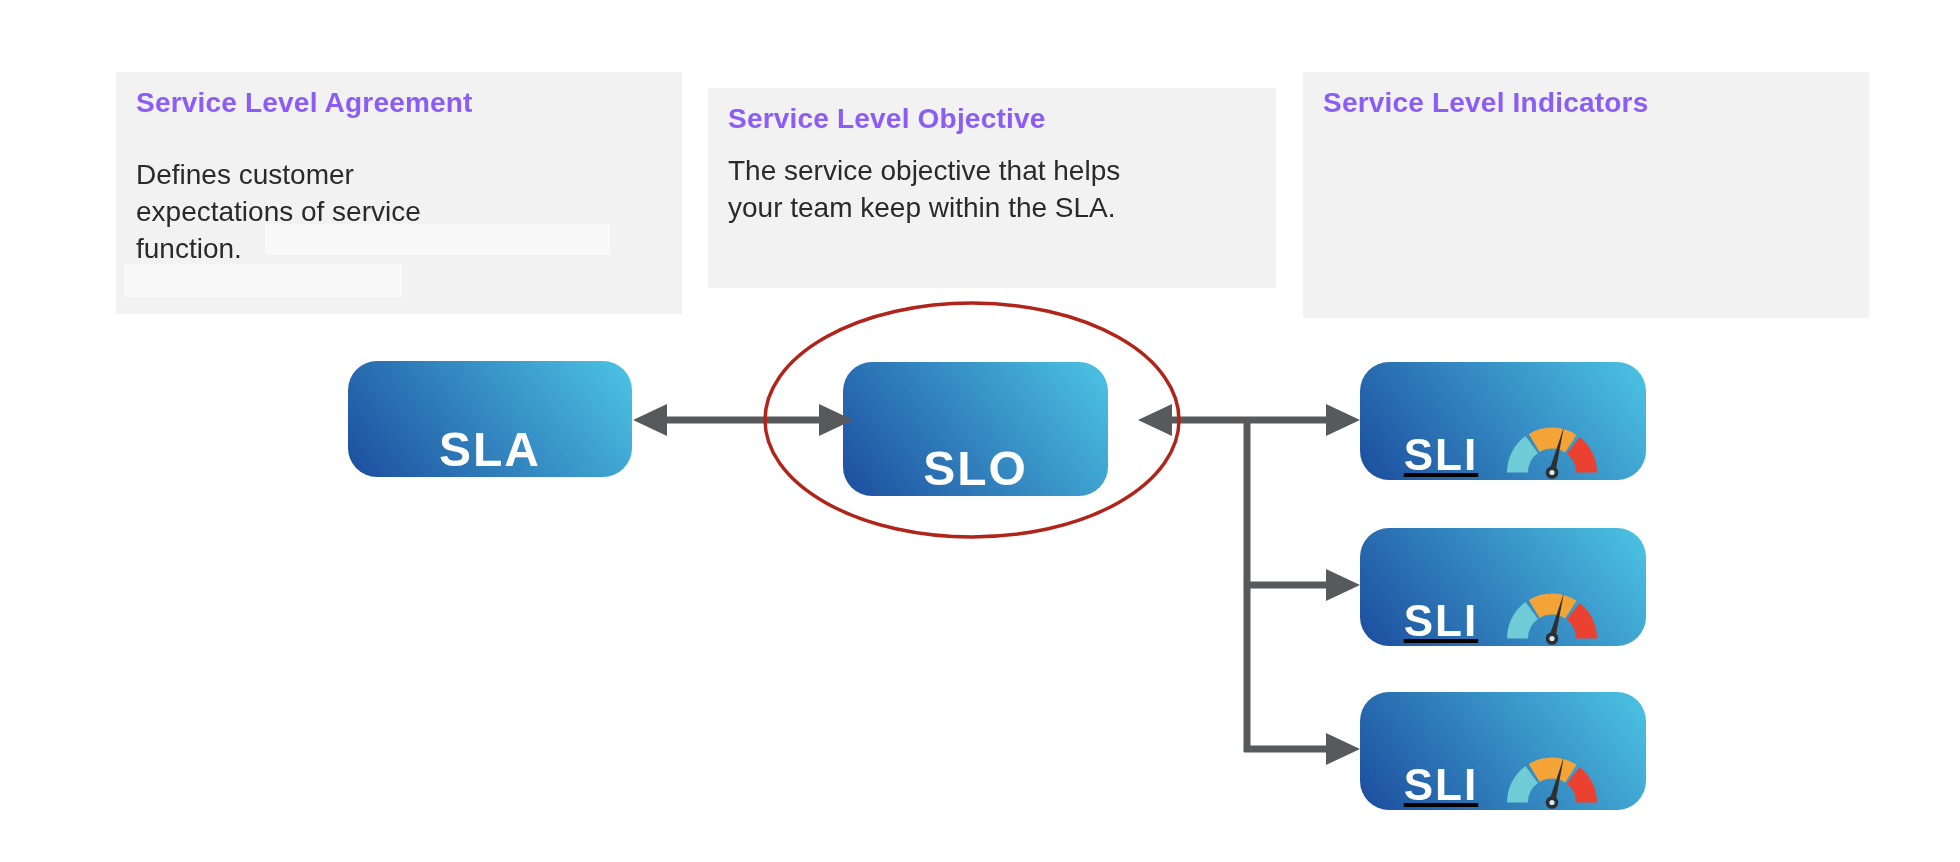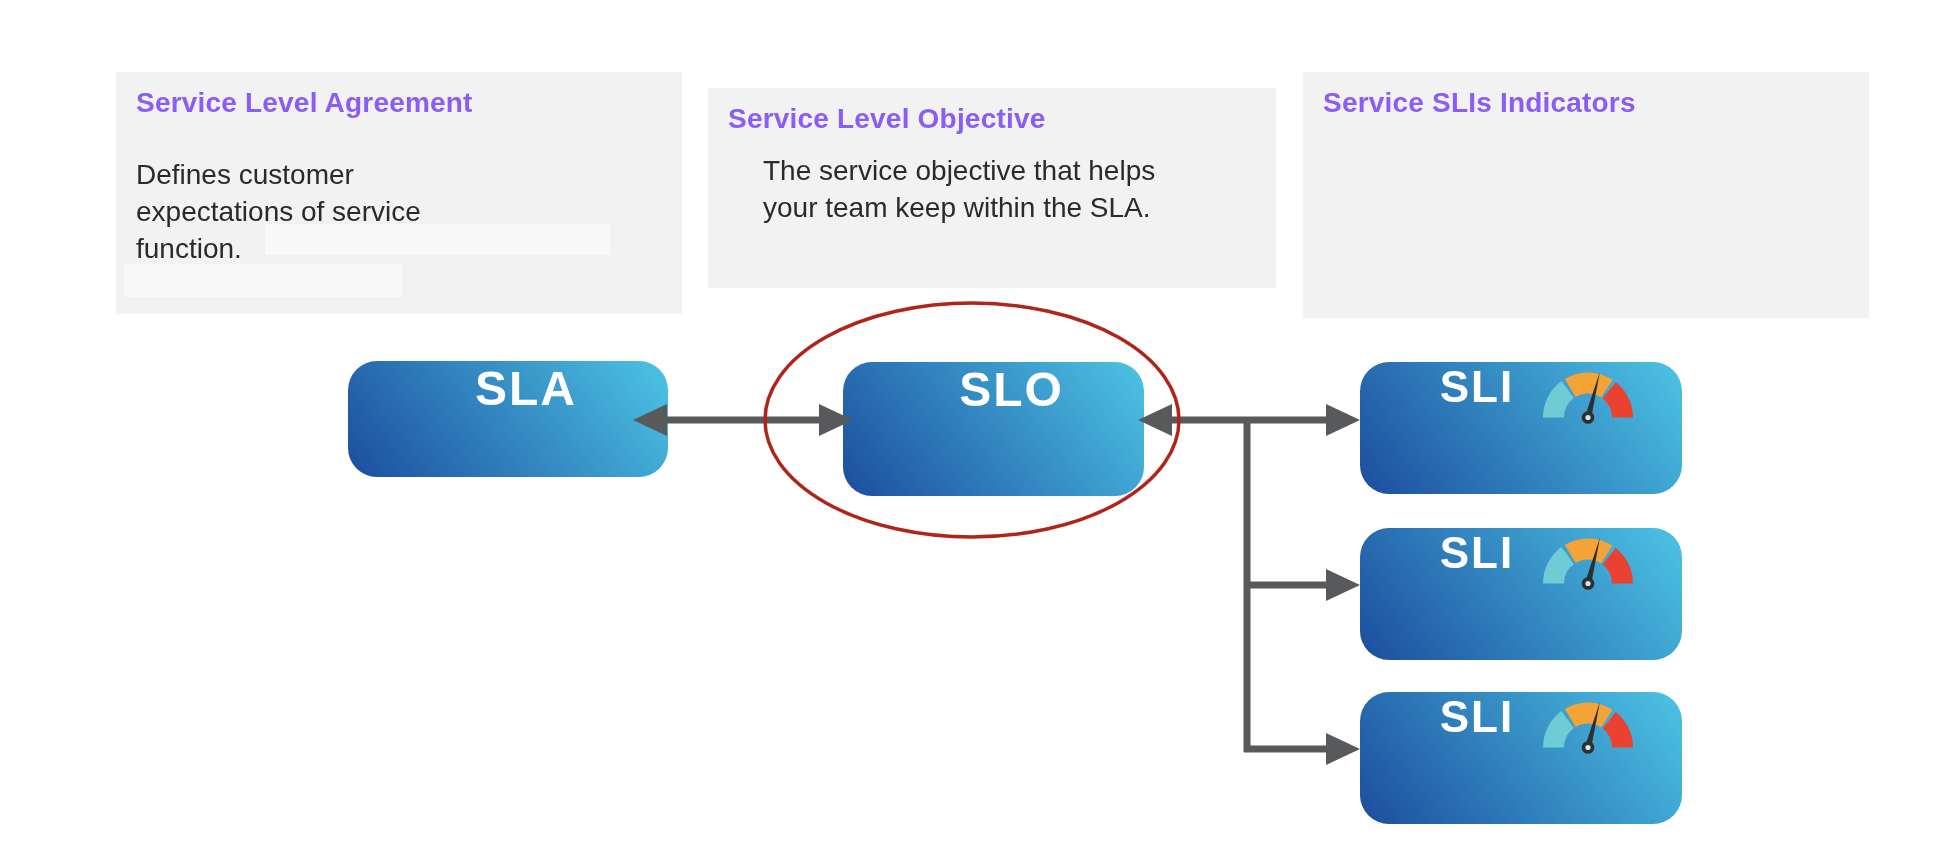--- a/index.html
+++ b/index.html
@@ -40,48 +40,47 @@
     letter-spacing: 0.2px;
     color: #8b5cf6;
   }
   .desc-body {
     margin-top: 16px;
     font-size: 28px;
     line-height: 37px;
     color: #2a2a2b;
   }
   .b1 { max-width: 340px; margin-top: 36px; }
-  .b2 { max-width: 398px; margin-left: 35px; }
+  .b2 { max-width: 398px; }
   .b3 { max-width: 362px; }
   .redact {
     position: absolute;
     background: #f9f9f9;
   }
   .redact-a { left: 149px; top: 152px; width: 345px; height: 31px; }
   .redact-b { left: 8px;   top: 192px; width: 278px; height: 33px; }
   
   .node {
     position: absolute;
     border-radius: 29px;
     background: linear-gradient(52deg, #1c4d9e 0%, #4cc4e4 100%);
     display: flex;
-    align-items: flex-start;
+    align-items: flex-end;
     justify-content: center;
     z-index: 2;
-    padding-left: 36px;
   }
   .node-label {
     color: #ffffff;
     font-weight: bold;
     letter-spacing: 2px;
   }
   .sla  { left: 348px; top: 361px; width: 284px; height: 116px; }
   .slo  { left: 843px; top: 362px; width: 265px; height: 134px; }
   .sla .node-label, .slo .node-label { font-size: 48px; }
-  .sli  { left: 1360px; width: 286px; height: 132px; gap: 24px; }
+  .sli  { left: 1360px; width: 286px; height: 118px; gap: 24px; text-decoration: underline; }
   .sli1 { top: 362px; }
   .sli2 { top: 528px; }
   .sli3 { top: 692px; }
   .sli .node-label { font-size: 44px; }
   .gauge { width: 100px; height: 63px; display: block; }
 </style>
 </head>
 <body>
 
 <div class="canvas">
@@ -114,21 +113,21 @@
     <div class="redact redact-a"></div>
     <div class="redact redact-b"></div>
   </div>
 
   <div class="desc-box db2">
     <div class="desc-title">Service Level Objective</div>
     <div class="desc-body b2">The service objective that helps your team keep within the SLA.</div>
   </div>
 
   <div class="desc-box db3">
-    <div class="desc-title">Service SLIs Indicators</div>
+    <div class="desc-title">Service Level Indicators</div>
   </div>
 
   <div class="node sla">
     <span class="node-label">SLA</span>
   </div>
 
   <div class="node slo">
     <span class="node-label">SLO</span>
   </div>
 

